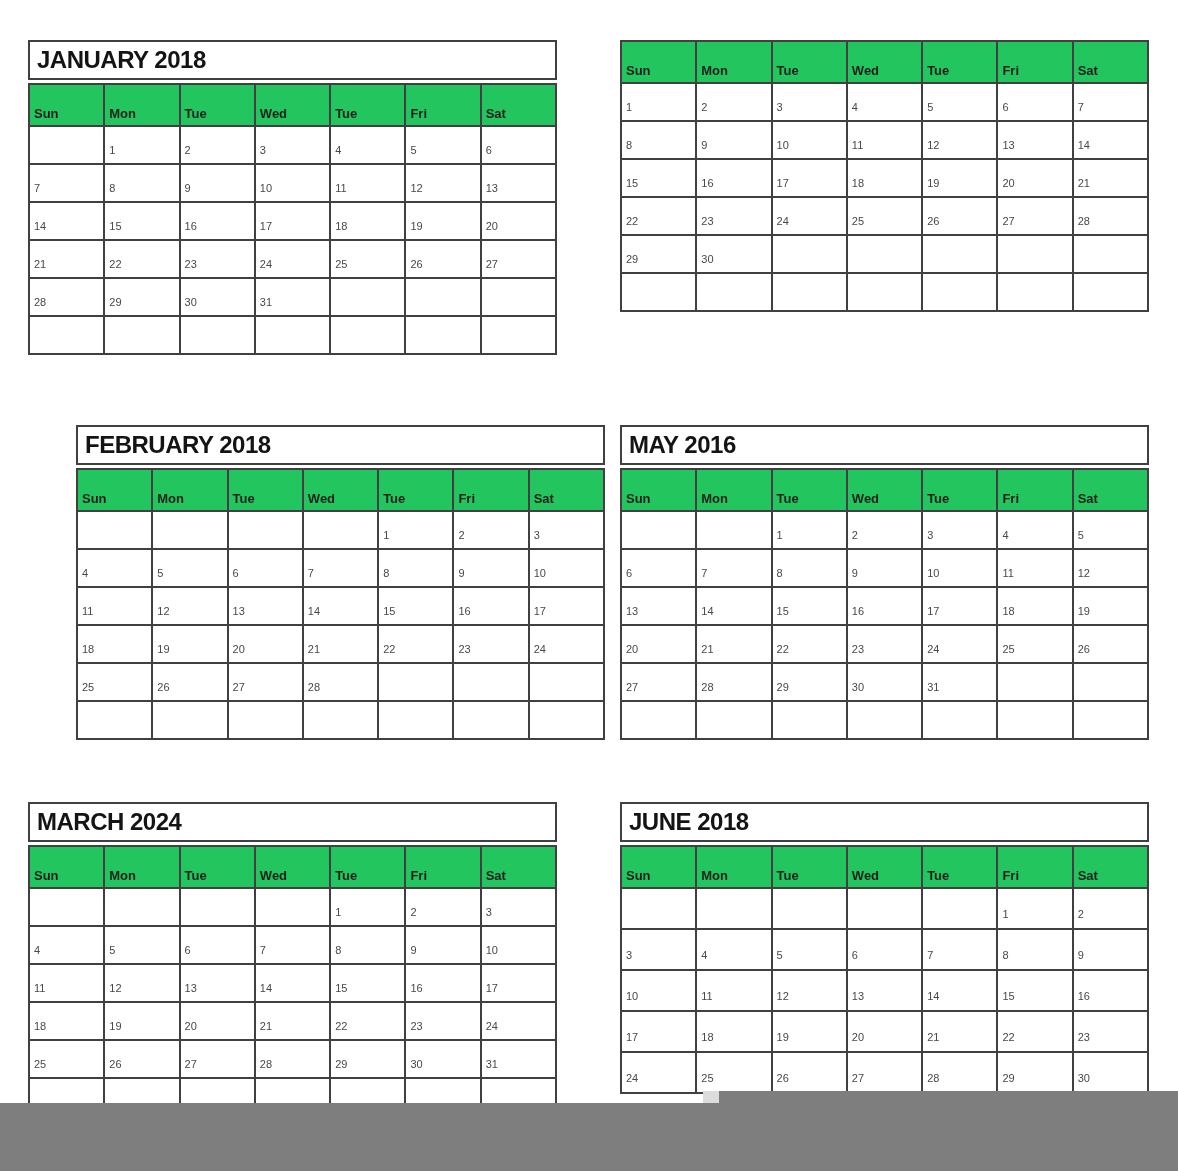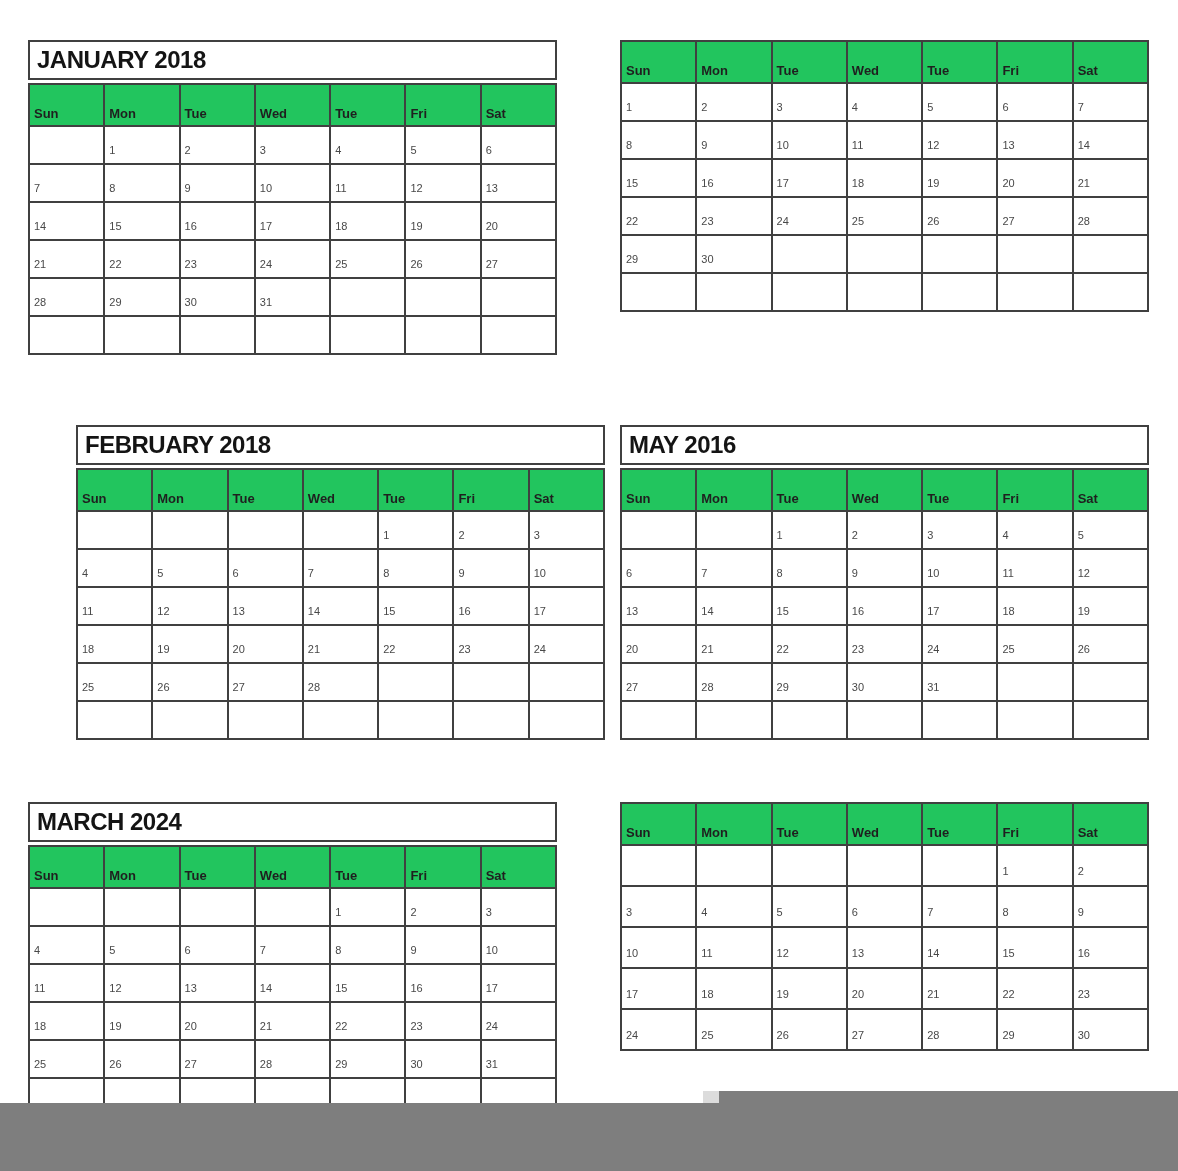--- a/index.html
+++ b/index.html
@@ -447,20 +447,21 @@
             <td></td>
             <td></td>
             <td></td>
             <td></td>
           </tr>
         </tbody>
       </table>
   </section>
 
   <section class="calendar pos-jun tall-rows">
+    <div class="month-title">JUNE 2018</div>
     <table class="month-grid">
         <tbody>
           <tr>
             <th>Sun</th>
             <th>Mon</th>
             <th>Tue</th>
             <th>Wed</th>
             <th>Tue</th>
             <th>Fri</th>
             <th>Sat</th>

